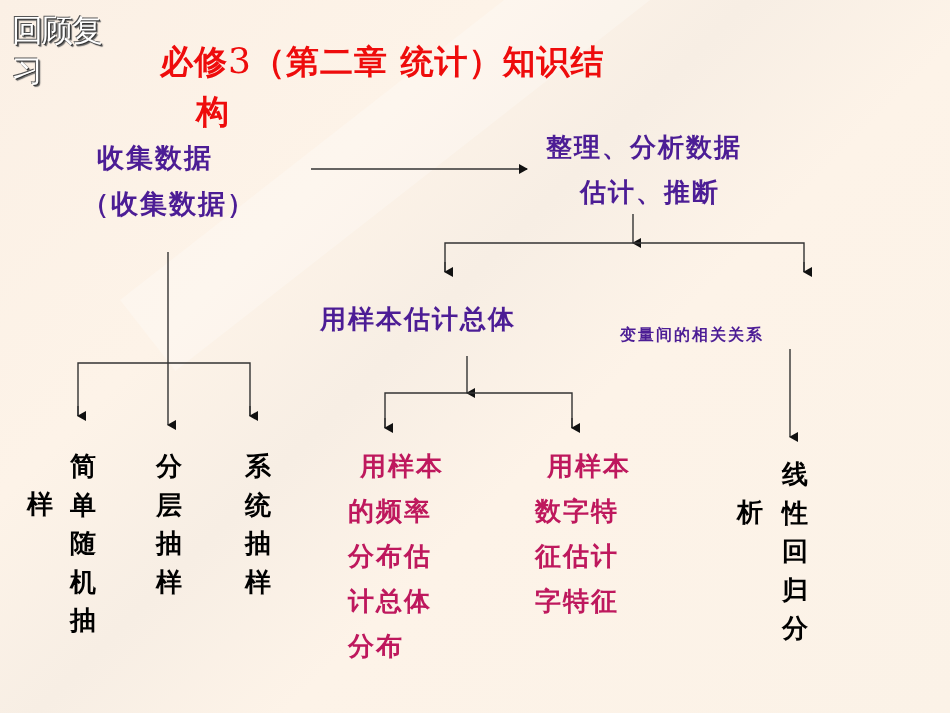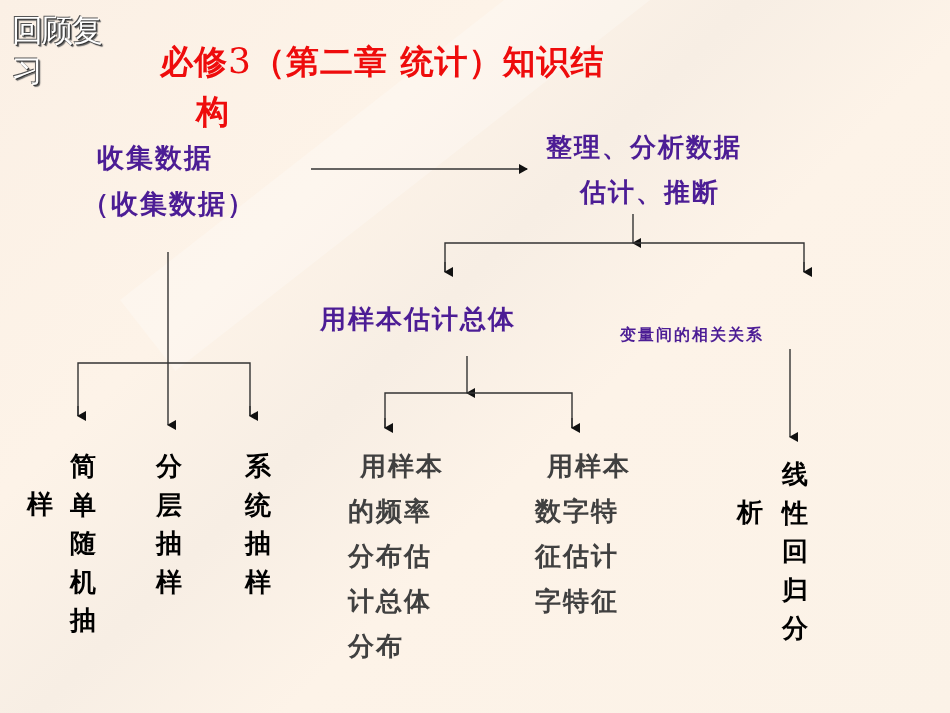--- a/index.html
+++ b/index.html
@@ -21,21 +21,21 @@
     }
     .title {
       position: absolute; left: 160px; top: 32px; width: 640px;
       color: #ee0c0c; font-size: 33px; font-weight: bold; line-height: 58px;
       letter-spacing: 1px;
     }
     .title .num { font-weight: normal; font-family: "DejaVu Serif", serif; font-size: 36px; }
     .title-wrap { position: absolute; left: 196px; top: 90px; color: #ee0c0c; font-size: 33px; font-weight: bold; }
     .node { position: absolute; color: #4c1d95; font-weight: bold; font-size: 27px; white-space: nowrap; letter-spacing: 2px; }
     .vcol { position: absolute; color: #000; font-weight: bold; font-size: 26px; line-height: 38.5px; width: 34px; text-align: center; }
-    .para { position: absolute; color: #404040; font-weight: bold; font-size: 26px; line-height: 45px; letter-spacing: 2px; }
+    .para { position: absolute; color: #be185d; font-weight: bold; font-size: 26px; line-height: 45px; letter-spacing: 2px; }
     svg.lines { position: absolute; left: 0; top: 0; }
   </style>
 </head>
 <body>
 
 <div class="slide">
   <div class="streak"></div>
 
   <div class="corner-label">回顾复习</div>
 

